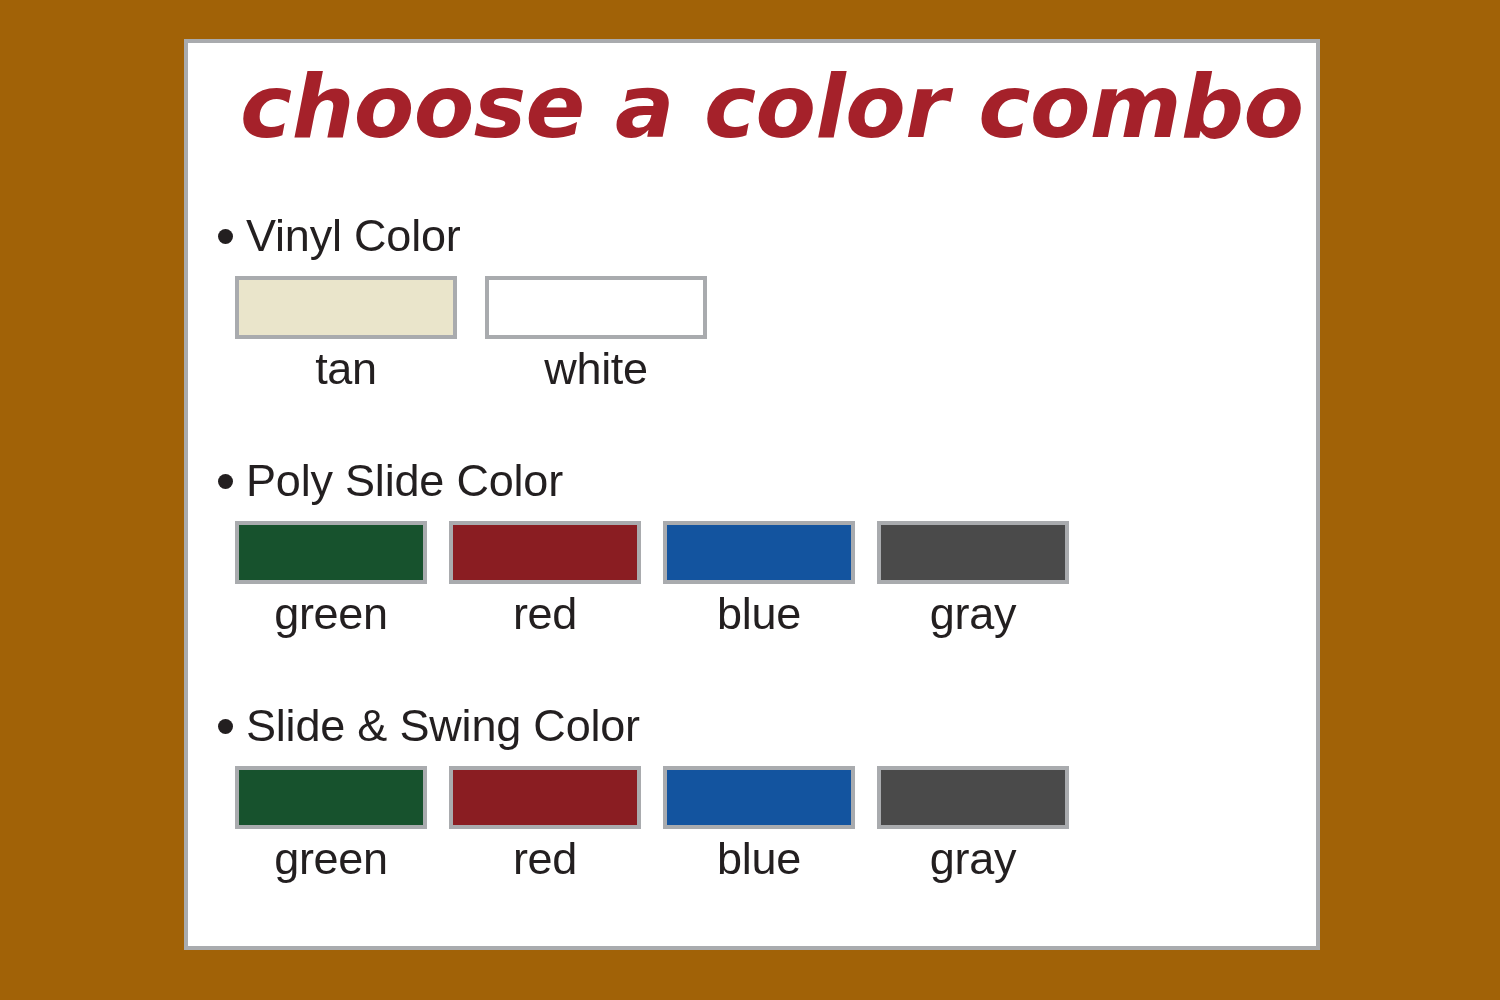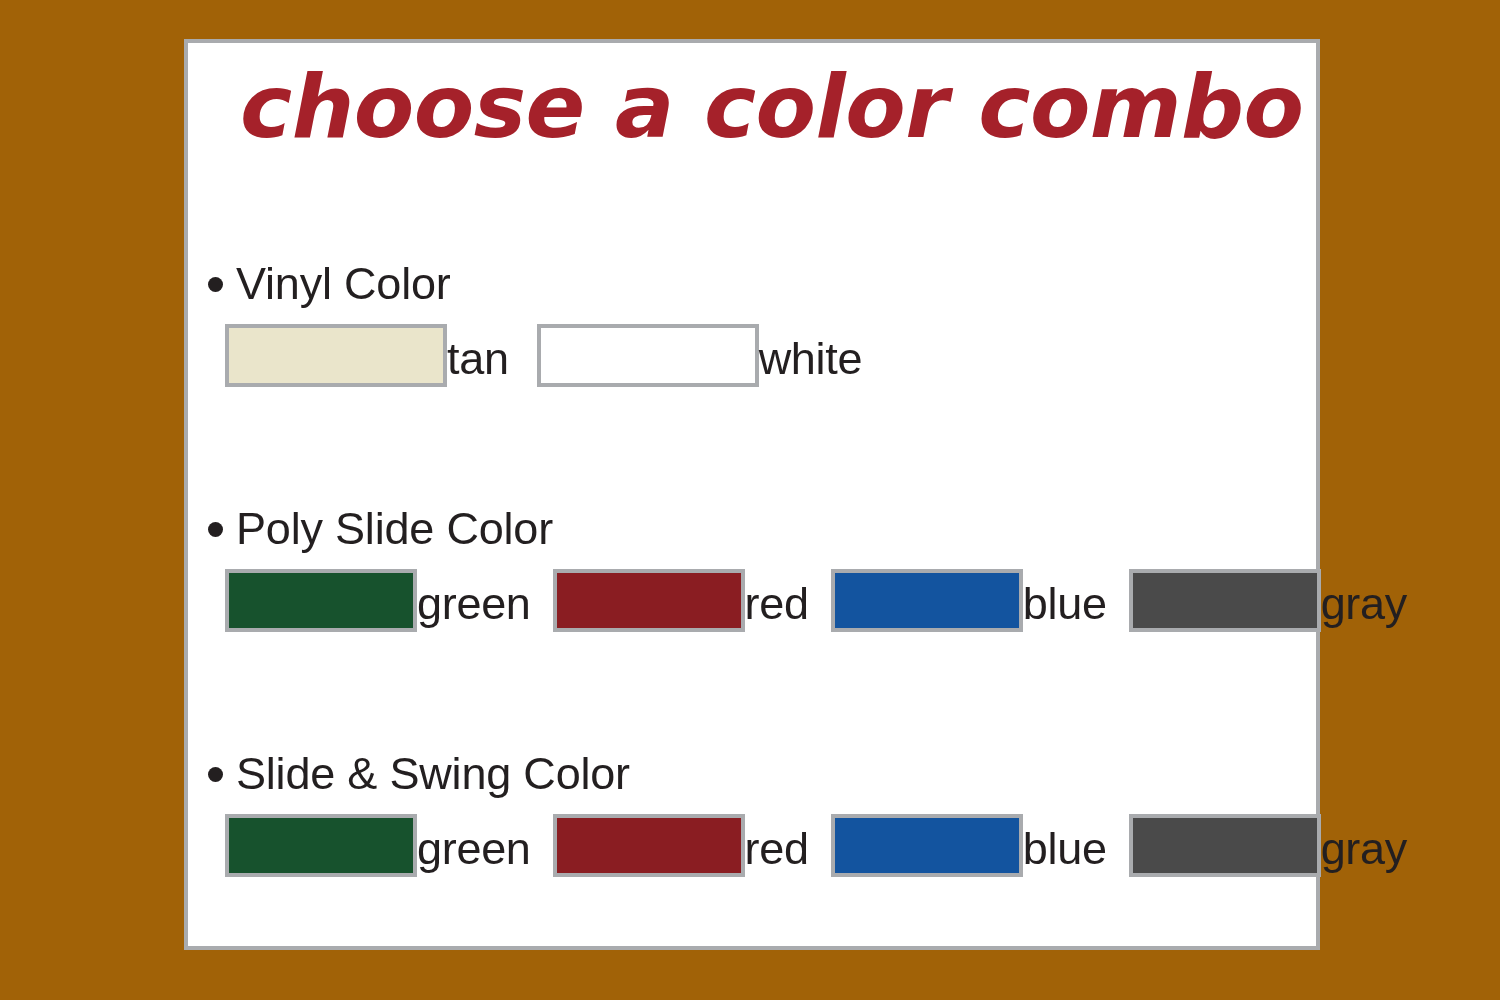--- a/index.html
+++ b/index.html
@@ -47,23 +47,22 @@
     font-size: 88px;
     line-height: 1.05;
     letter-spacing: -0.5px;
     color: #a5212a;
     white-space: nowrap;
   }
 
   
   .section {
     position: absolute;
-    left: 18px;
+    left: 28px;
     width: 1080px;
-    margin-top: 48px;
   }
   #section-vinyl  { top: 165px; }
   #section-poly   { top: 410px; }
   #section-slide  { top: 655px; }
 
   .section-head {
     display: flex;
     align-items: center;
     height: 54px;
     margin-left: 2px;
@@ -89,20 +88,21 @@
 
   
   .swatch-row {
     display: flex;
     align-items: flex-start;
     margin-top: 14px;
     margin-left: 19px;
   }
   .swatch-cell {
     display: flex;
+    flex-direction: column;
     align-items: center;
     margin-right: 22px;
     justify-content: center;
   }
   .swatch-cell:last-child { margin-right: 0; }
 
   .swatch-box {
     width: 192px;
     height: 63px;
     box-sizing: border-box;

